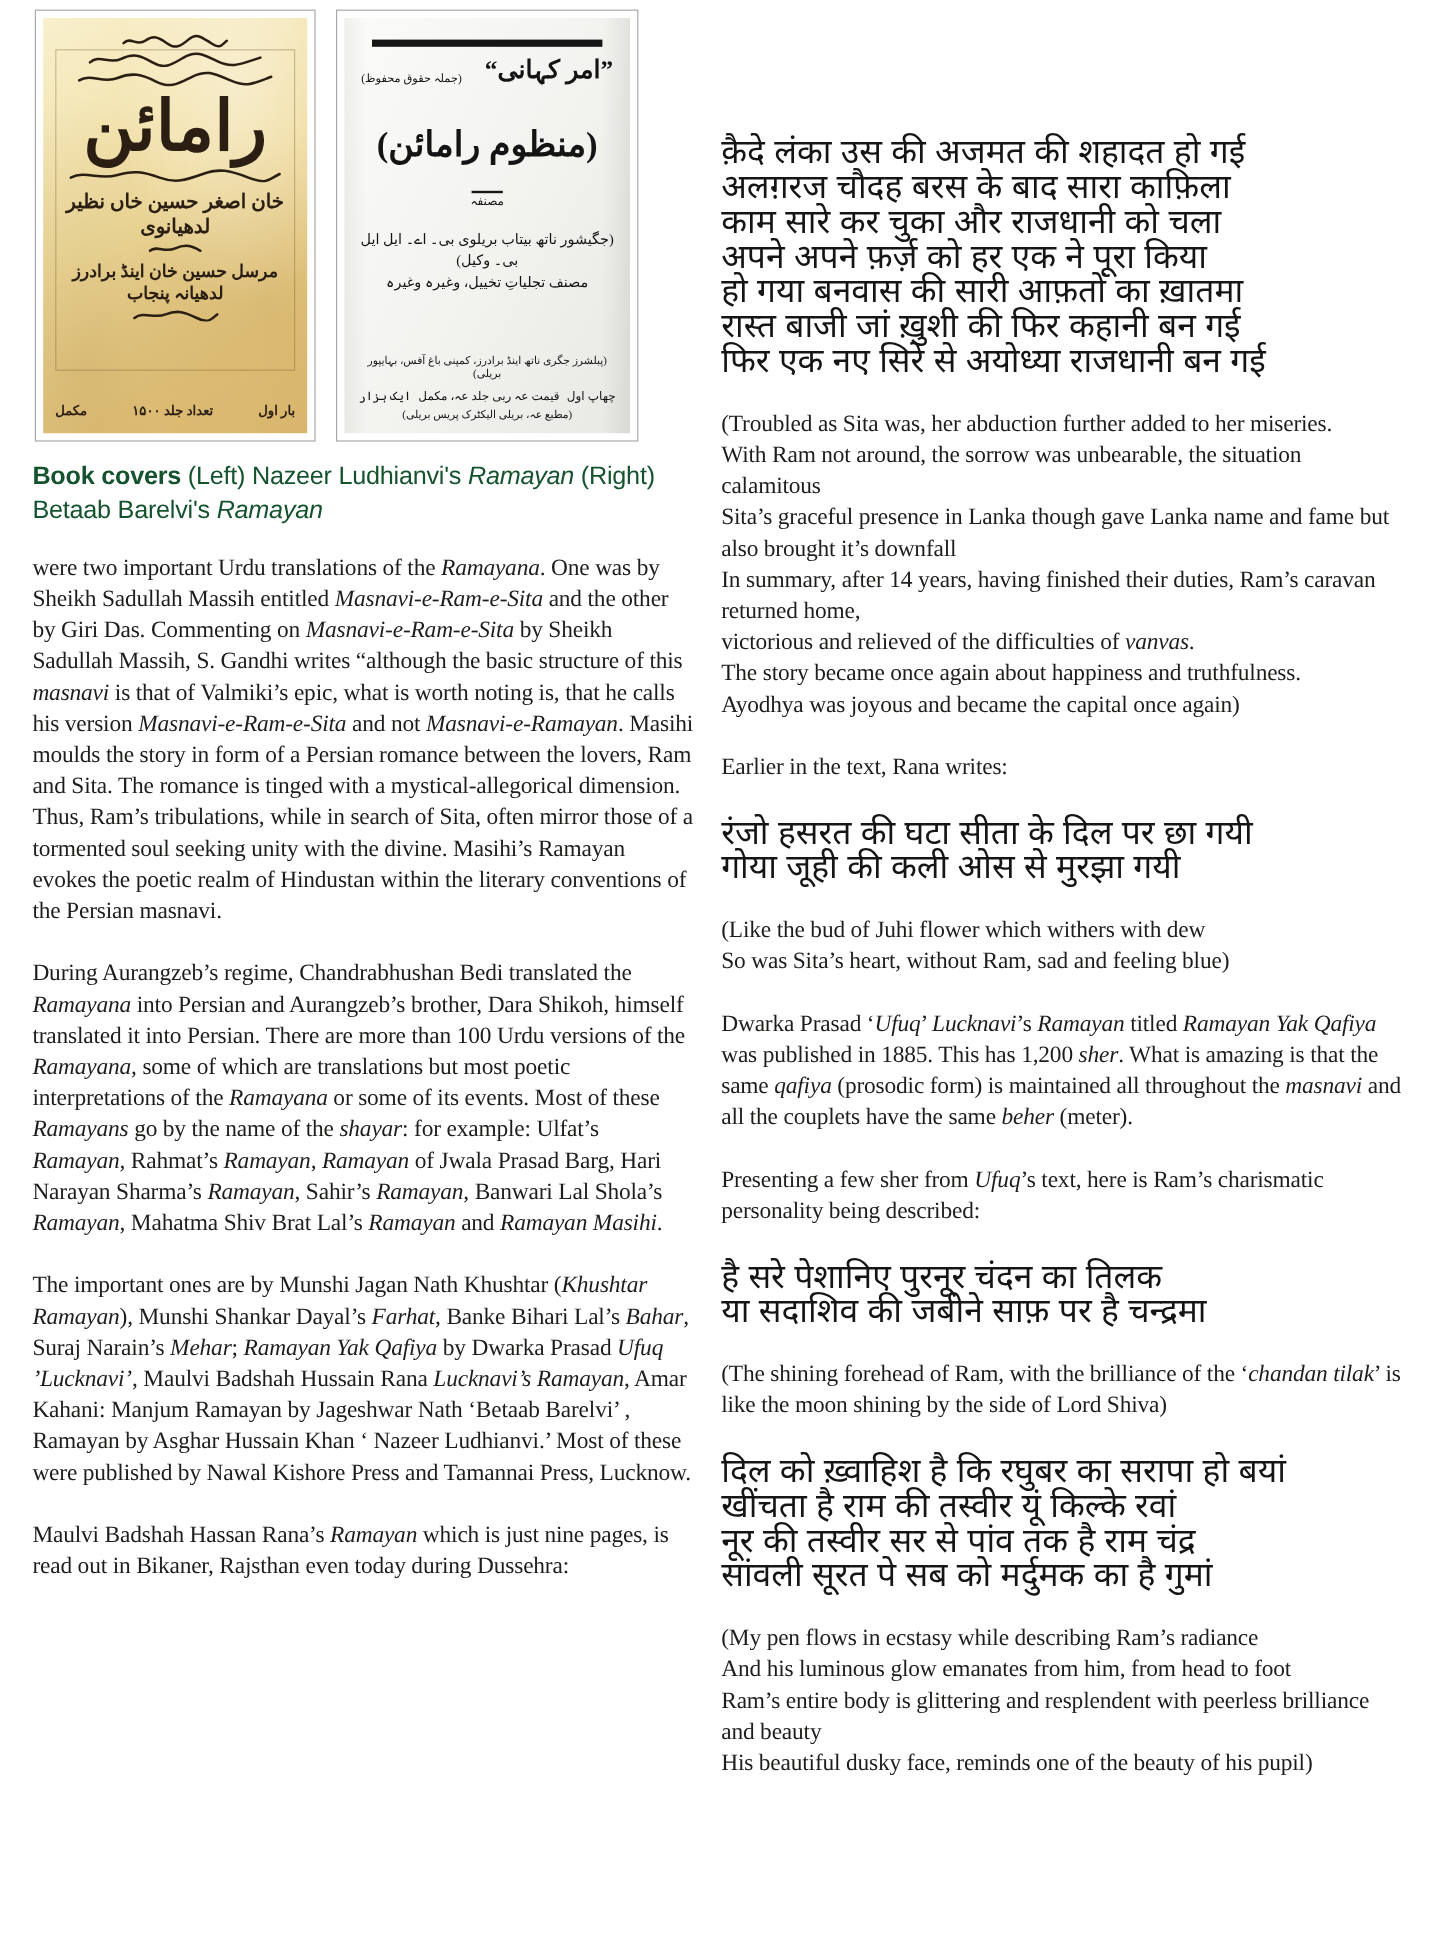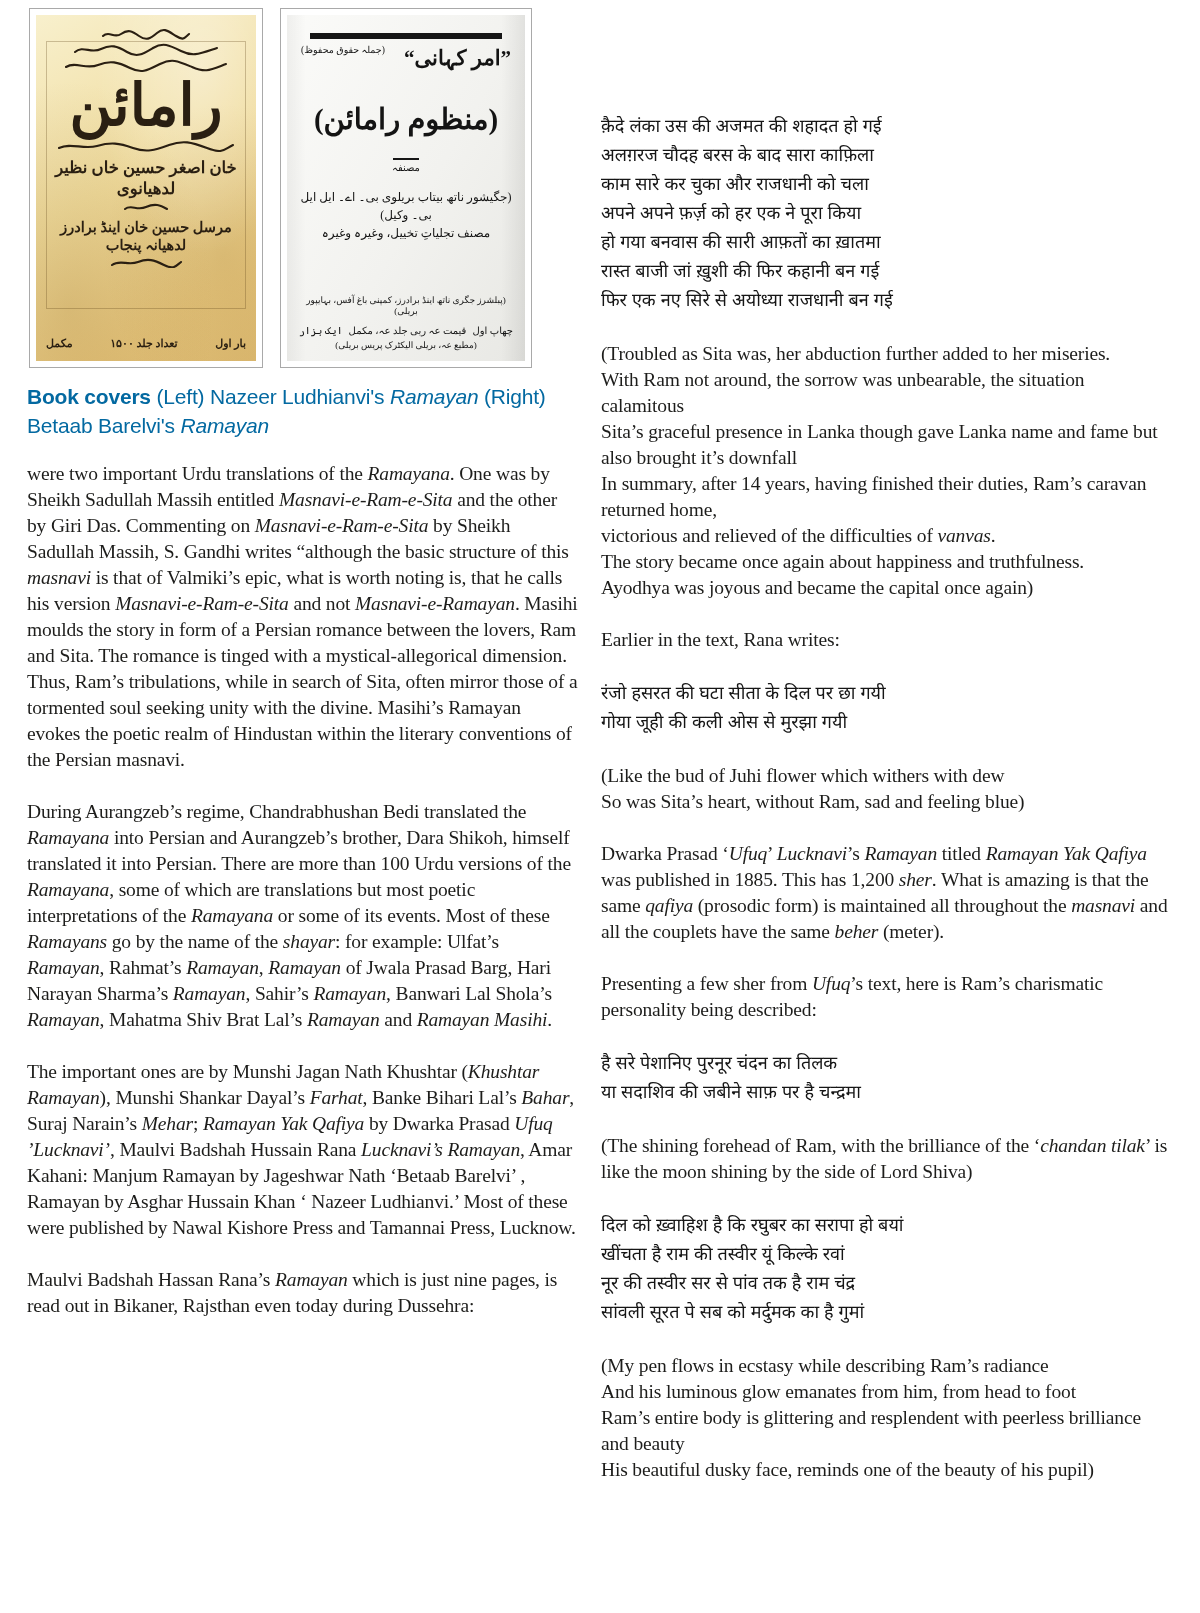--- a/index.html
+++ b/index.html
@@ -31,41 +31,41 @@
      color:#141414;padding:12px 10px 8px;}
   .urdu{direction:rtl;text-align:center;line-height:1.25;}
   .lc-title{font-size:58px;font-weight:bold;line-height:1.05;margin-top:4px;}
   .lc-author{font-size:16.5px;font-weight:bold;margin-top:6px;}
   .lc-publisher{font-size:14.5px;font-weight:bold;margin-top:6px;}
   .lc-bottom{margin-top:auto;width:100%;display:flex;justify-content:space-between;align-items:flex-end;
              font-size:11px;font-weight:bold;padding:0 2px 2px;box-sizing:border-box;}
   .rc-bar{width:88%;height:6px;background:#161616;margin:6px auto 6px;}
   .rc-toprow{width:100%;display:flex;justify-content:space-between;align-items:flex-start;padding:0 4px;box-sizing:border-box;}
   .rc-title{font-size:21px;font-weight:bold;}
-  .rc-rights{font-size:9.5px;}
+  .rc-rights{font-size:9.5px;margin-top:16px;}
   .rc-main{font-size:29px;font-weight:bold;margin-top:30px;}
   .rc-dash{width:26px;border-top:2px solid #161616;margin:20px auto 2px;}
   .rc-musannif{font-size:10px;}
   .rc-authors{font-size:12px;margin-top:14px;line-height:1.5;}
   .rc-publine{font-size:9px;margin-top:auto;}
   .rc-bottomrow{width:100%;display:flex;justify-content:space-between;align-items:center;
                 font-size:10px;font-weight:normal;margin-top:8px;padding:0 2px;box-sizing:border-box;}
   .rc-bottomnote{font-size:9px;margin:2px 0 2px;}
   .sq{display:block;margin:3px auto 0;}
   .sq path{fill:none;stroke:#2a1f12;stroke-width:2.1;stroke-linecap:round;}
 
   
   .caption{font-family:"Liberation Sans",sans-serif;font-size:21px;line-height:29px;
-           letter-spacing:-0.2px;color:#0369a1;margin:0 0 21px;}
+           letter-spacing:-0.2px;color:#14532d;margin:0 0 21px;}
   .caption b{font-weight:bold;}
 
   
   .en{font-size:19.5px;line-height:26px;letter-spacing:-0.15px;margin:0 0 26px;}
   .en i{}
-  .hindi{font-family:"Liberation Sans",sans-serif;font-size:18px;line-height:29px;margin:0 0 26px;color:#151515;}
+  .hindi{font-family:"Liberation Sans",sans-serif;font-size:28px;line-height:29px;margin:0 0 26px;color:#151515;}
   p:last-child{margin-bottom:0;}
 </style>
 </head>
 <body>
 
 <div class="page">
 
   <div class="col-left">
 
     <div class="covers">

